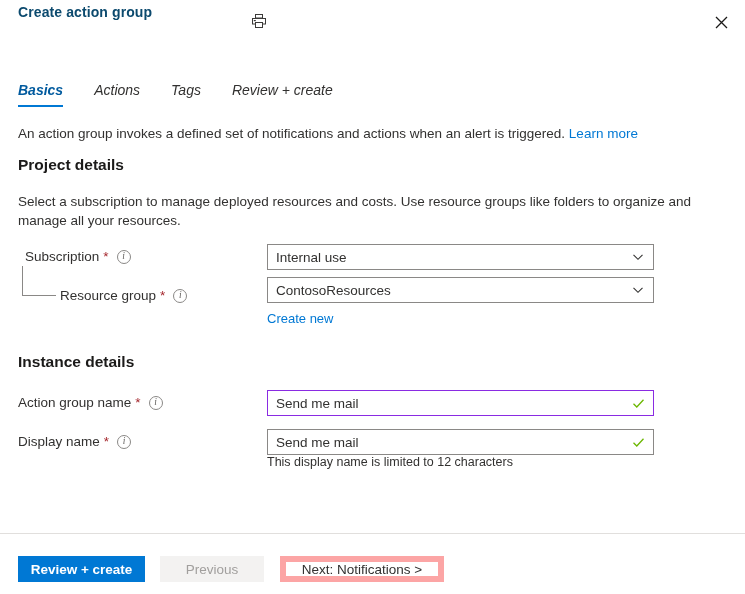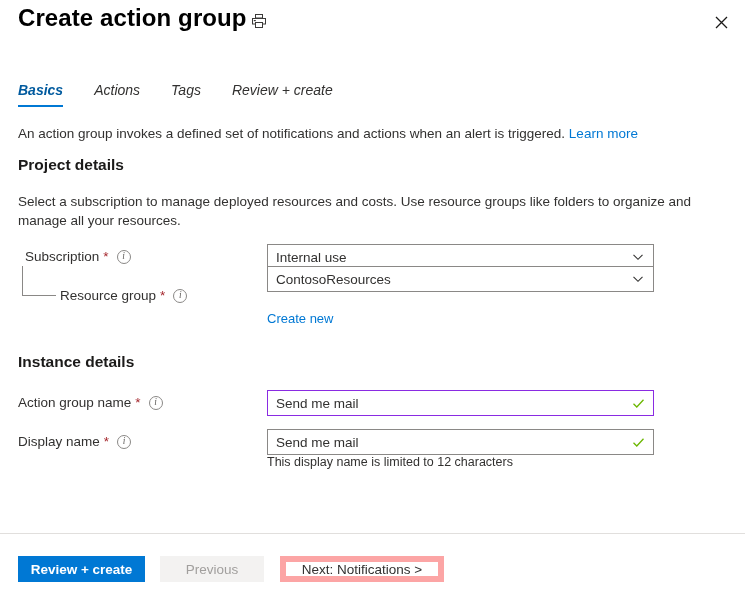--- a/index.html
+++ b/index.html
@@ -18,23 +18,23 @@
   }
 
   
   .header {
     position: absolute;
     left: 0; top: 0; right: 0; height: 58px;
   }
   .blade-title {
     position: absolute;
     left: 18px; top: 4px;
-    font-size: 24px;
+    font-size: 14px;
     font-weight: 600;
-    color: #000000;
+    color: #0c4a6e;
     letter-spacing: 0.1px;
     white-space: nowrap;
   }
   .print-btn {
     position: absolute;
     left: 248px; top: 10px;
     width: 22px; height: 22px;
     display: flex; align-items: center; justify-content: center;
     cursor: pointer;
   }
@@ -181,21 +181,21 @@
   }
   .check {
     display: inline-flex;
     align-items: center; justify-content: center;
     width: 14px; height: 14px;
     color: #6bb700;
     flex: none;
   }
 
   #fld-subscription { top: 244px; }
-  #fld-resource-group { top: 266px; }
+  #fld-resource-group { top: 277px; }
   #fld-action-group-name { top: 390px; }
   #fld-display-name { top: 429px; }
 
   .create-new {
     position: absolute;
     left: 267px; top: 311px;
     font-size: 13px;
     text-align: right;
   }
   .helper-text {

